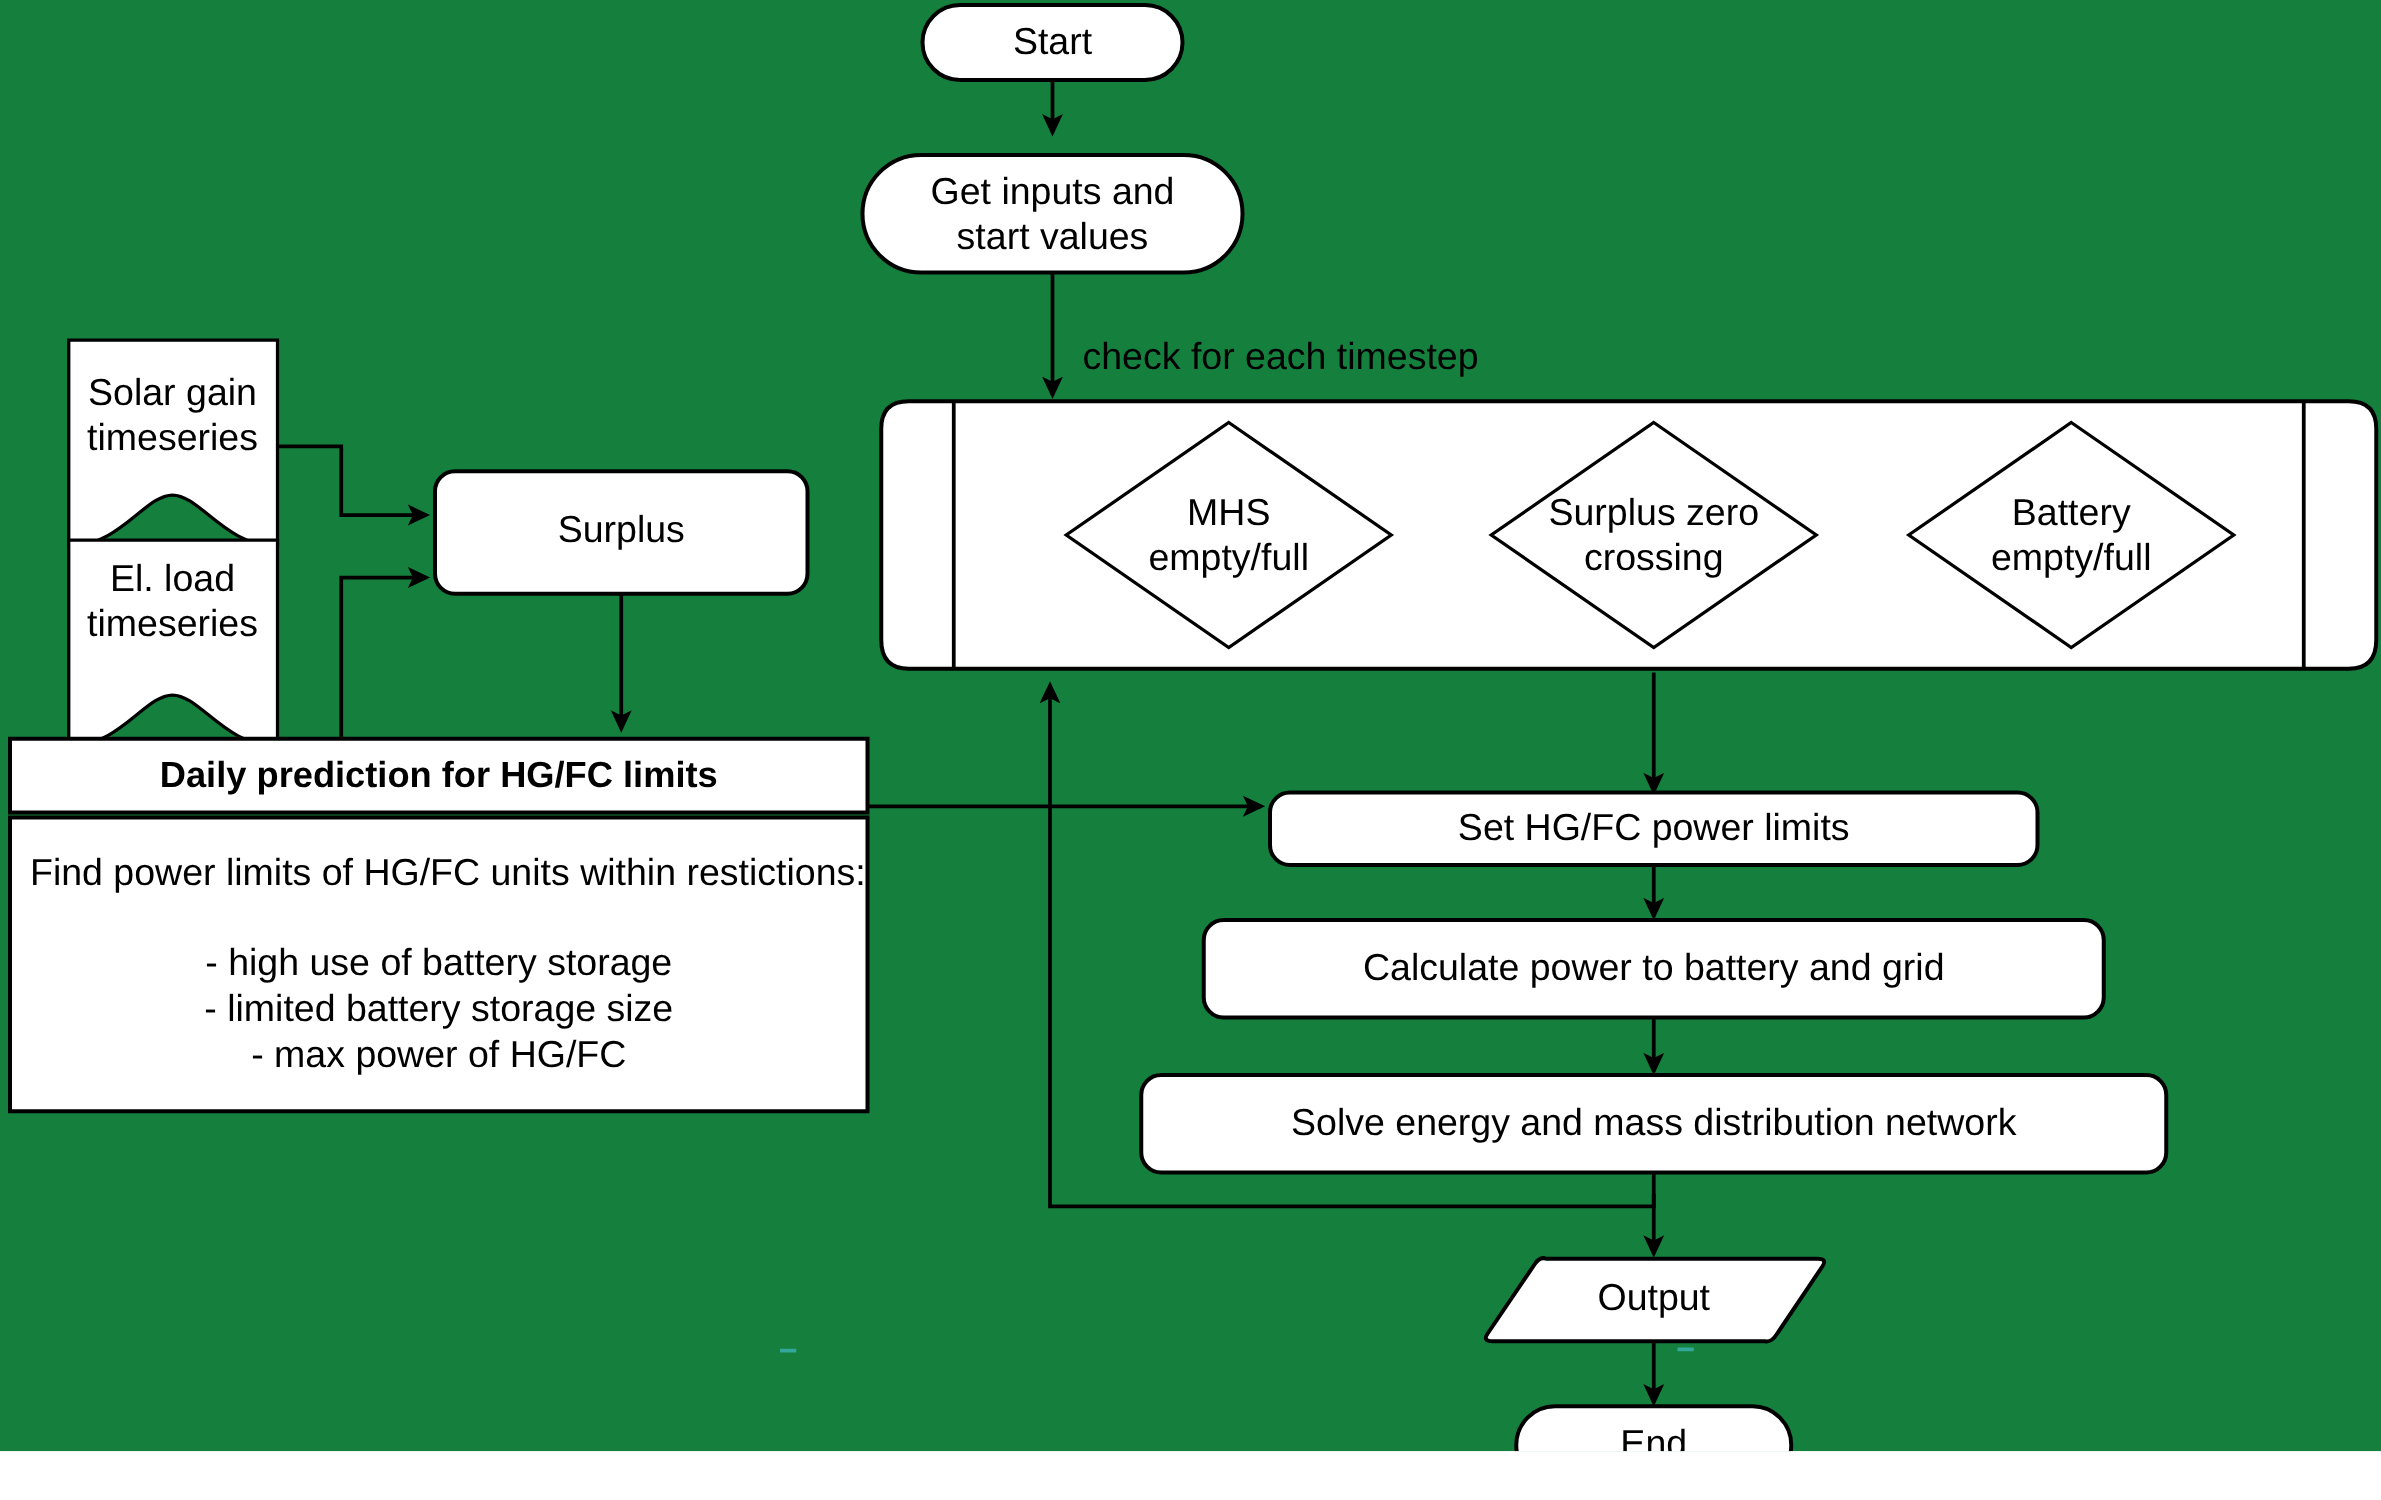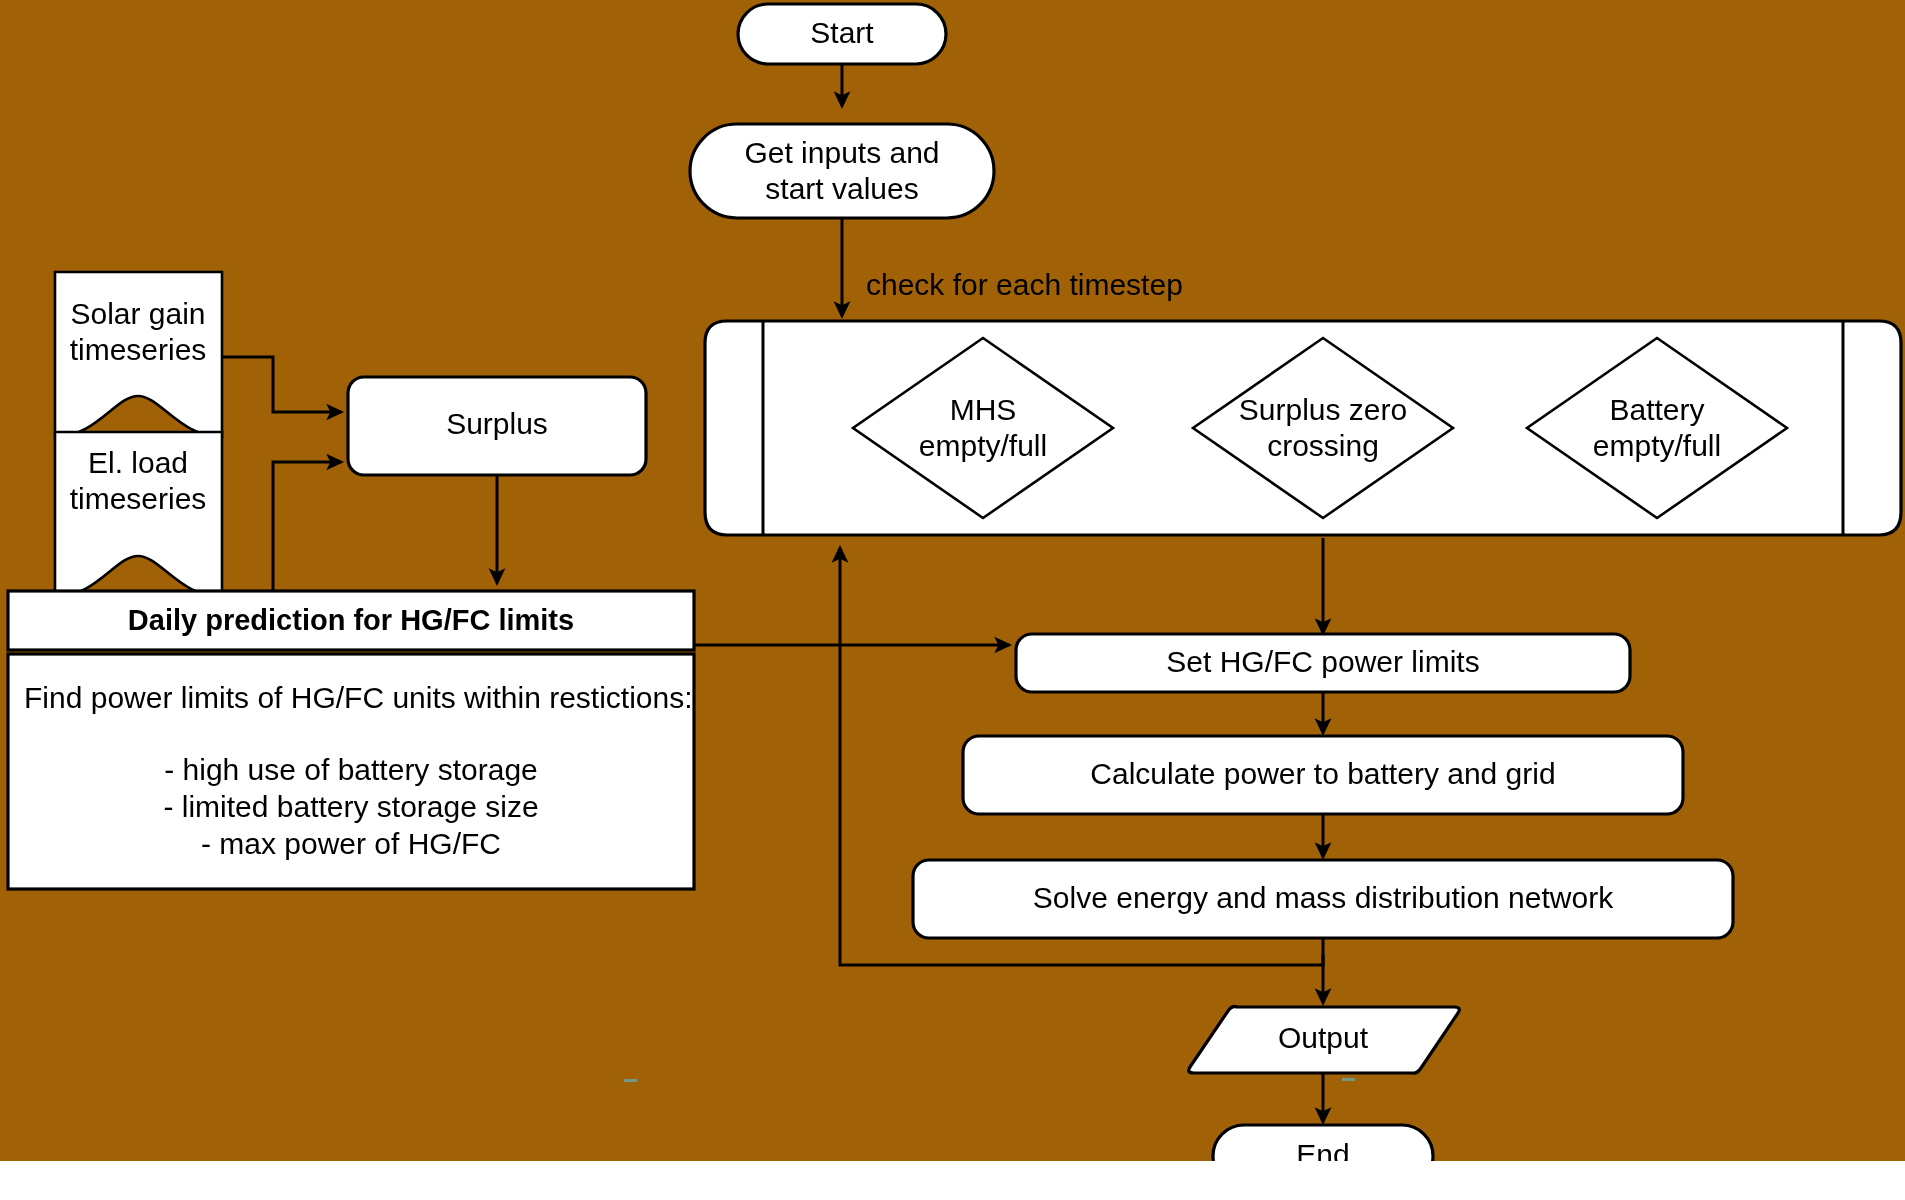--- a/index.html
+++ b/index.html
@@ -4,21 +4,21 @@
 <style>
   html, body {
     margin: 0;
     padding: 0;
     background: #ffffff;
   }
   #root {
     position: relative;
     width: 1905px;
     height: 1161px;
-    background: #a16207;
+    background: #15803d;
     font-family: "Liberation Sans", sans-serif;
     overflow: hidden;
   }
   #diagram {
     position: absolute;
     left: 0;
     top: 0;
     width: 1905px;
     height: 1200px;
   }

